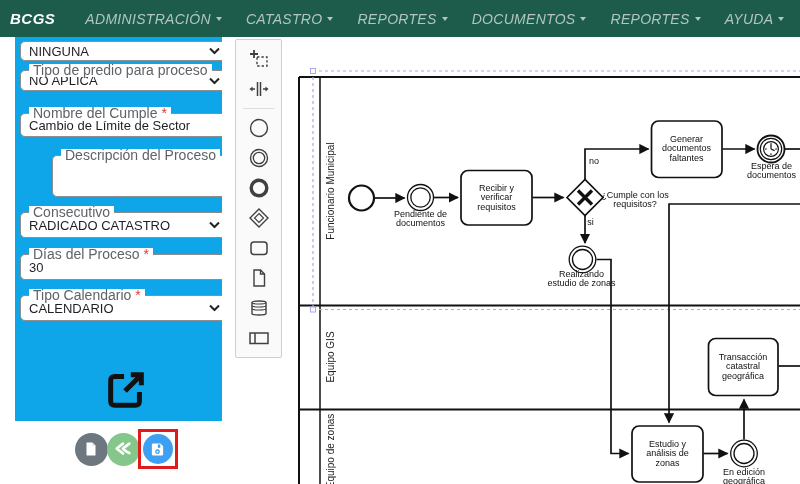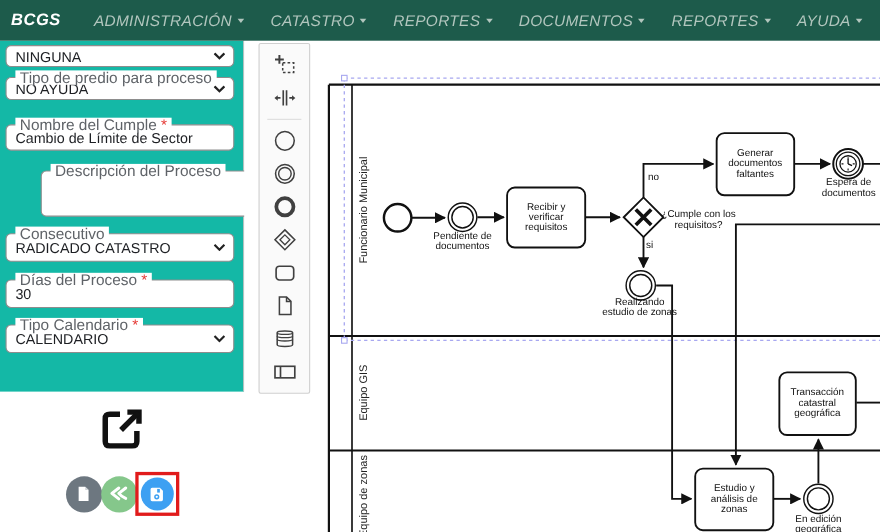--- a/index.html
+++ b/index.html
@@ -6,21 +6,21 @@
     font-family:"Liberation Sans",sans-serif;background:#fff;}
   
   .navbar{position:absolute;left:0;top:0;width:800px;height:37px;background:#1d5b4b;
     display:flex;align-items:center;box-sizing:border-box;padding:0 10px;z-index:30;font-style:italic;}
   .brand{color:#fff;font-size:15px;font-weight:bold;letter-spacing:.5px;margin-right:18px;}
   .nav-item{color:#b2c6be;font-size:14px;letter-spacing:.3px;padding:0 12px;cursor:pointer;
     display:flex;align-items:center;white-space:nowrap;}
   .caret{display:inline-block;width:0;height:0;border-left:3.5px solid transparent;
     border-right:3.5px solid transparent;border-top:4px solid #b2c6be;margin-left:5px;}
   
-  .sidebar{position:absolute;left:0;top:37px;width:222px;height:319px;background:#14b8a6;
+  .sidebar{position:absolute;left:15px;top:37px;width:222px;height:384px;background:#0ea5e9;
     border-right:1px solid #c4c4c4;box-sizing:border-box;}
   .fld{position:absolute;left:5px;width:208px;border:1px solid #8d8d8d;border-radius:5px;
     background:#fff;box-sizing:border-box;}
   .fld .lbl{position:absolute;top:-7px;left:8px;font-size:14px;color:#5f6368;background:#fff;
     padding:0 4px;line-height:13px;white-space:nowrap;}
   .fld .req{color:#e53935;}
   .fld .val{font-size:13px;color:#1d1f23;padding:0 22px 0 8px;height:100%;display:flex;
     align-items:center;overflow:hidden;white-space:nowrap;}
   .fld .chev{position:absolute;right:7px;top:50%;transform:translateY(-50%);line-height:0;}
   .openicon{position:absolute;left:0;top:330px;width:222px;display:flex;justify-content:center;}
@@ -74,21 +74,21 @@
   <div class="fld" style="top:4px;height:20px;">
     <div class="val">NINGUNA</div>
     <span class="chev">
       <svg width="11" height="7">
           <polyline points="1,1 5.5,5.5 10,1" fill="none" stroke="#222" stroke-width="2"></polyline>
         </svg></span>
   </div>
 
   <div class="fld" style="top:33px;height:21px;">
     <span class="lbl"><span>Tipo de predio para proceso</span></span>
-    <div class="val">NO AYUDA</div>
+    <div class="val">NO APLICA</div>
     <span class="chev">
       <svg width="11" height="7">
           <polyline points="1,1 5.5,5.5 10,1" fill="none" stroke="#222" stroke-width="2"></polyline>
         </svg></span>
   </div>
 
   <div class="fld" style="top:76px;height:24px;">
     <span class="lbl"><span>Nombre del Cumple</span><span class="req"> *</span></span>
     <div class="val">Cambio de Límite de Sector</div>
   </div>

